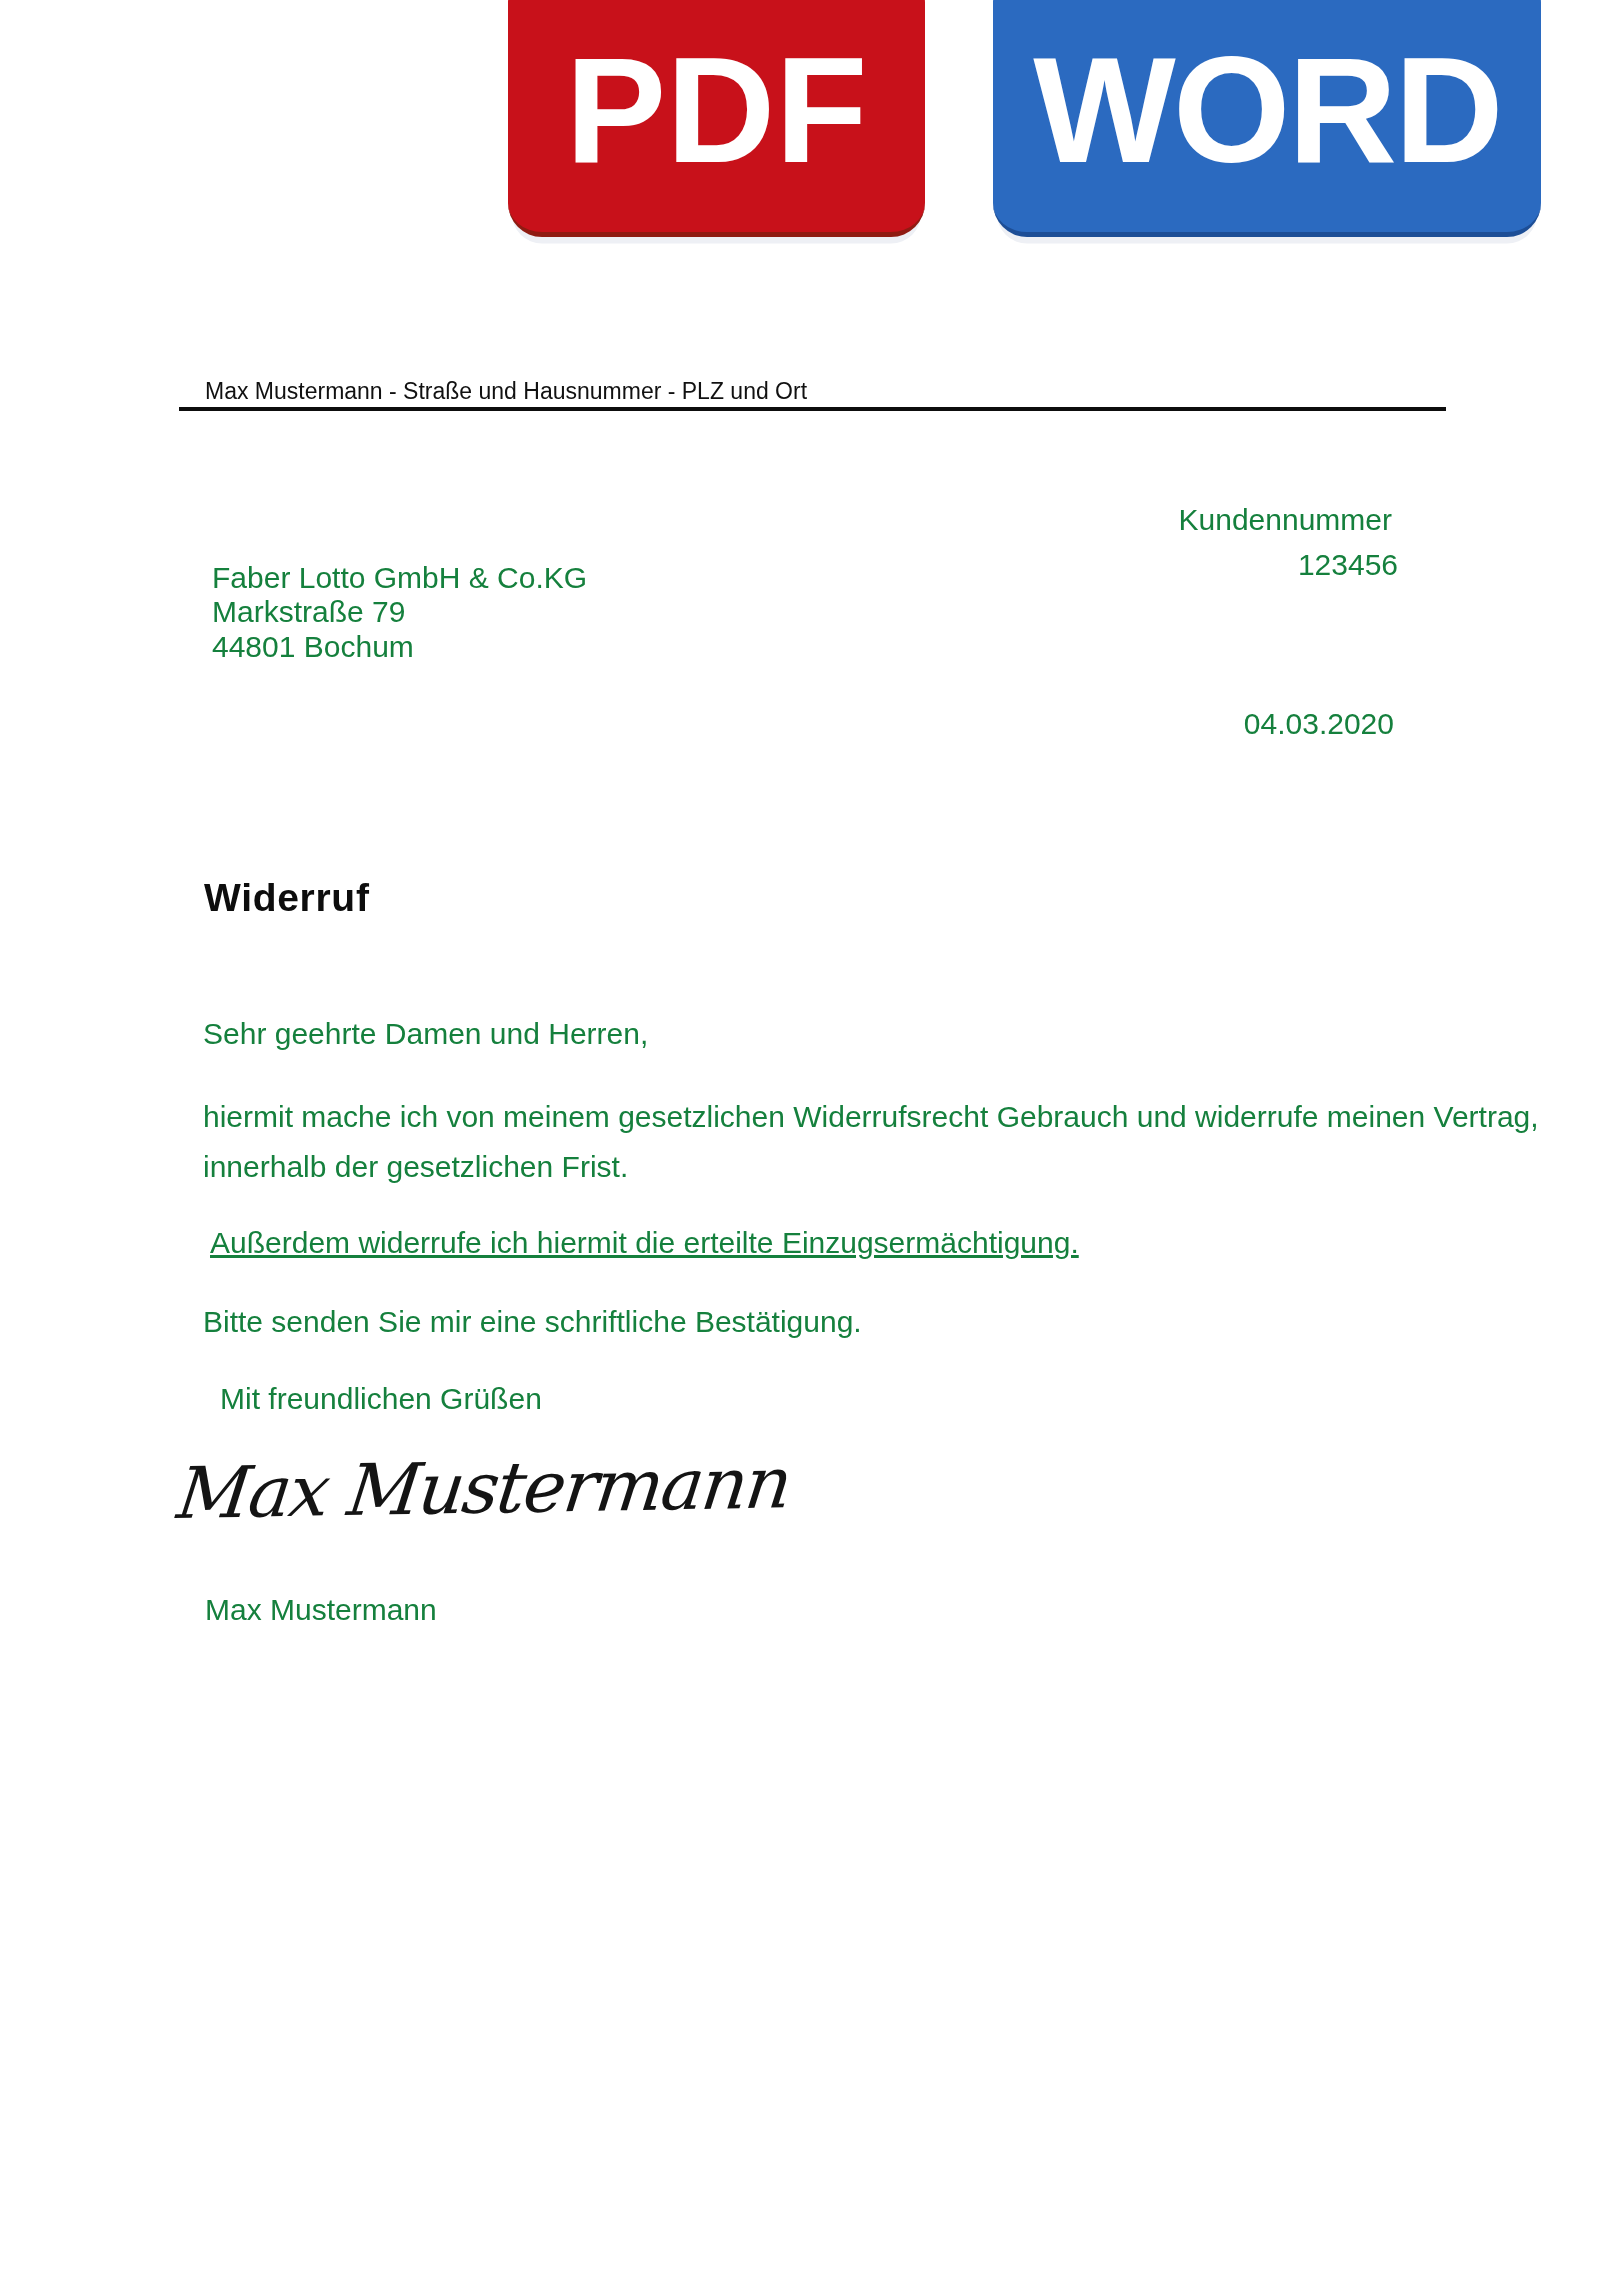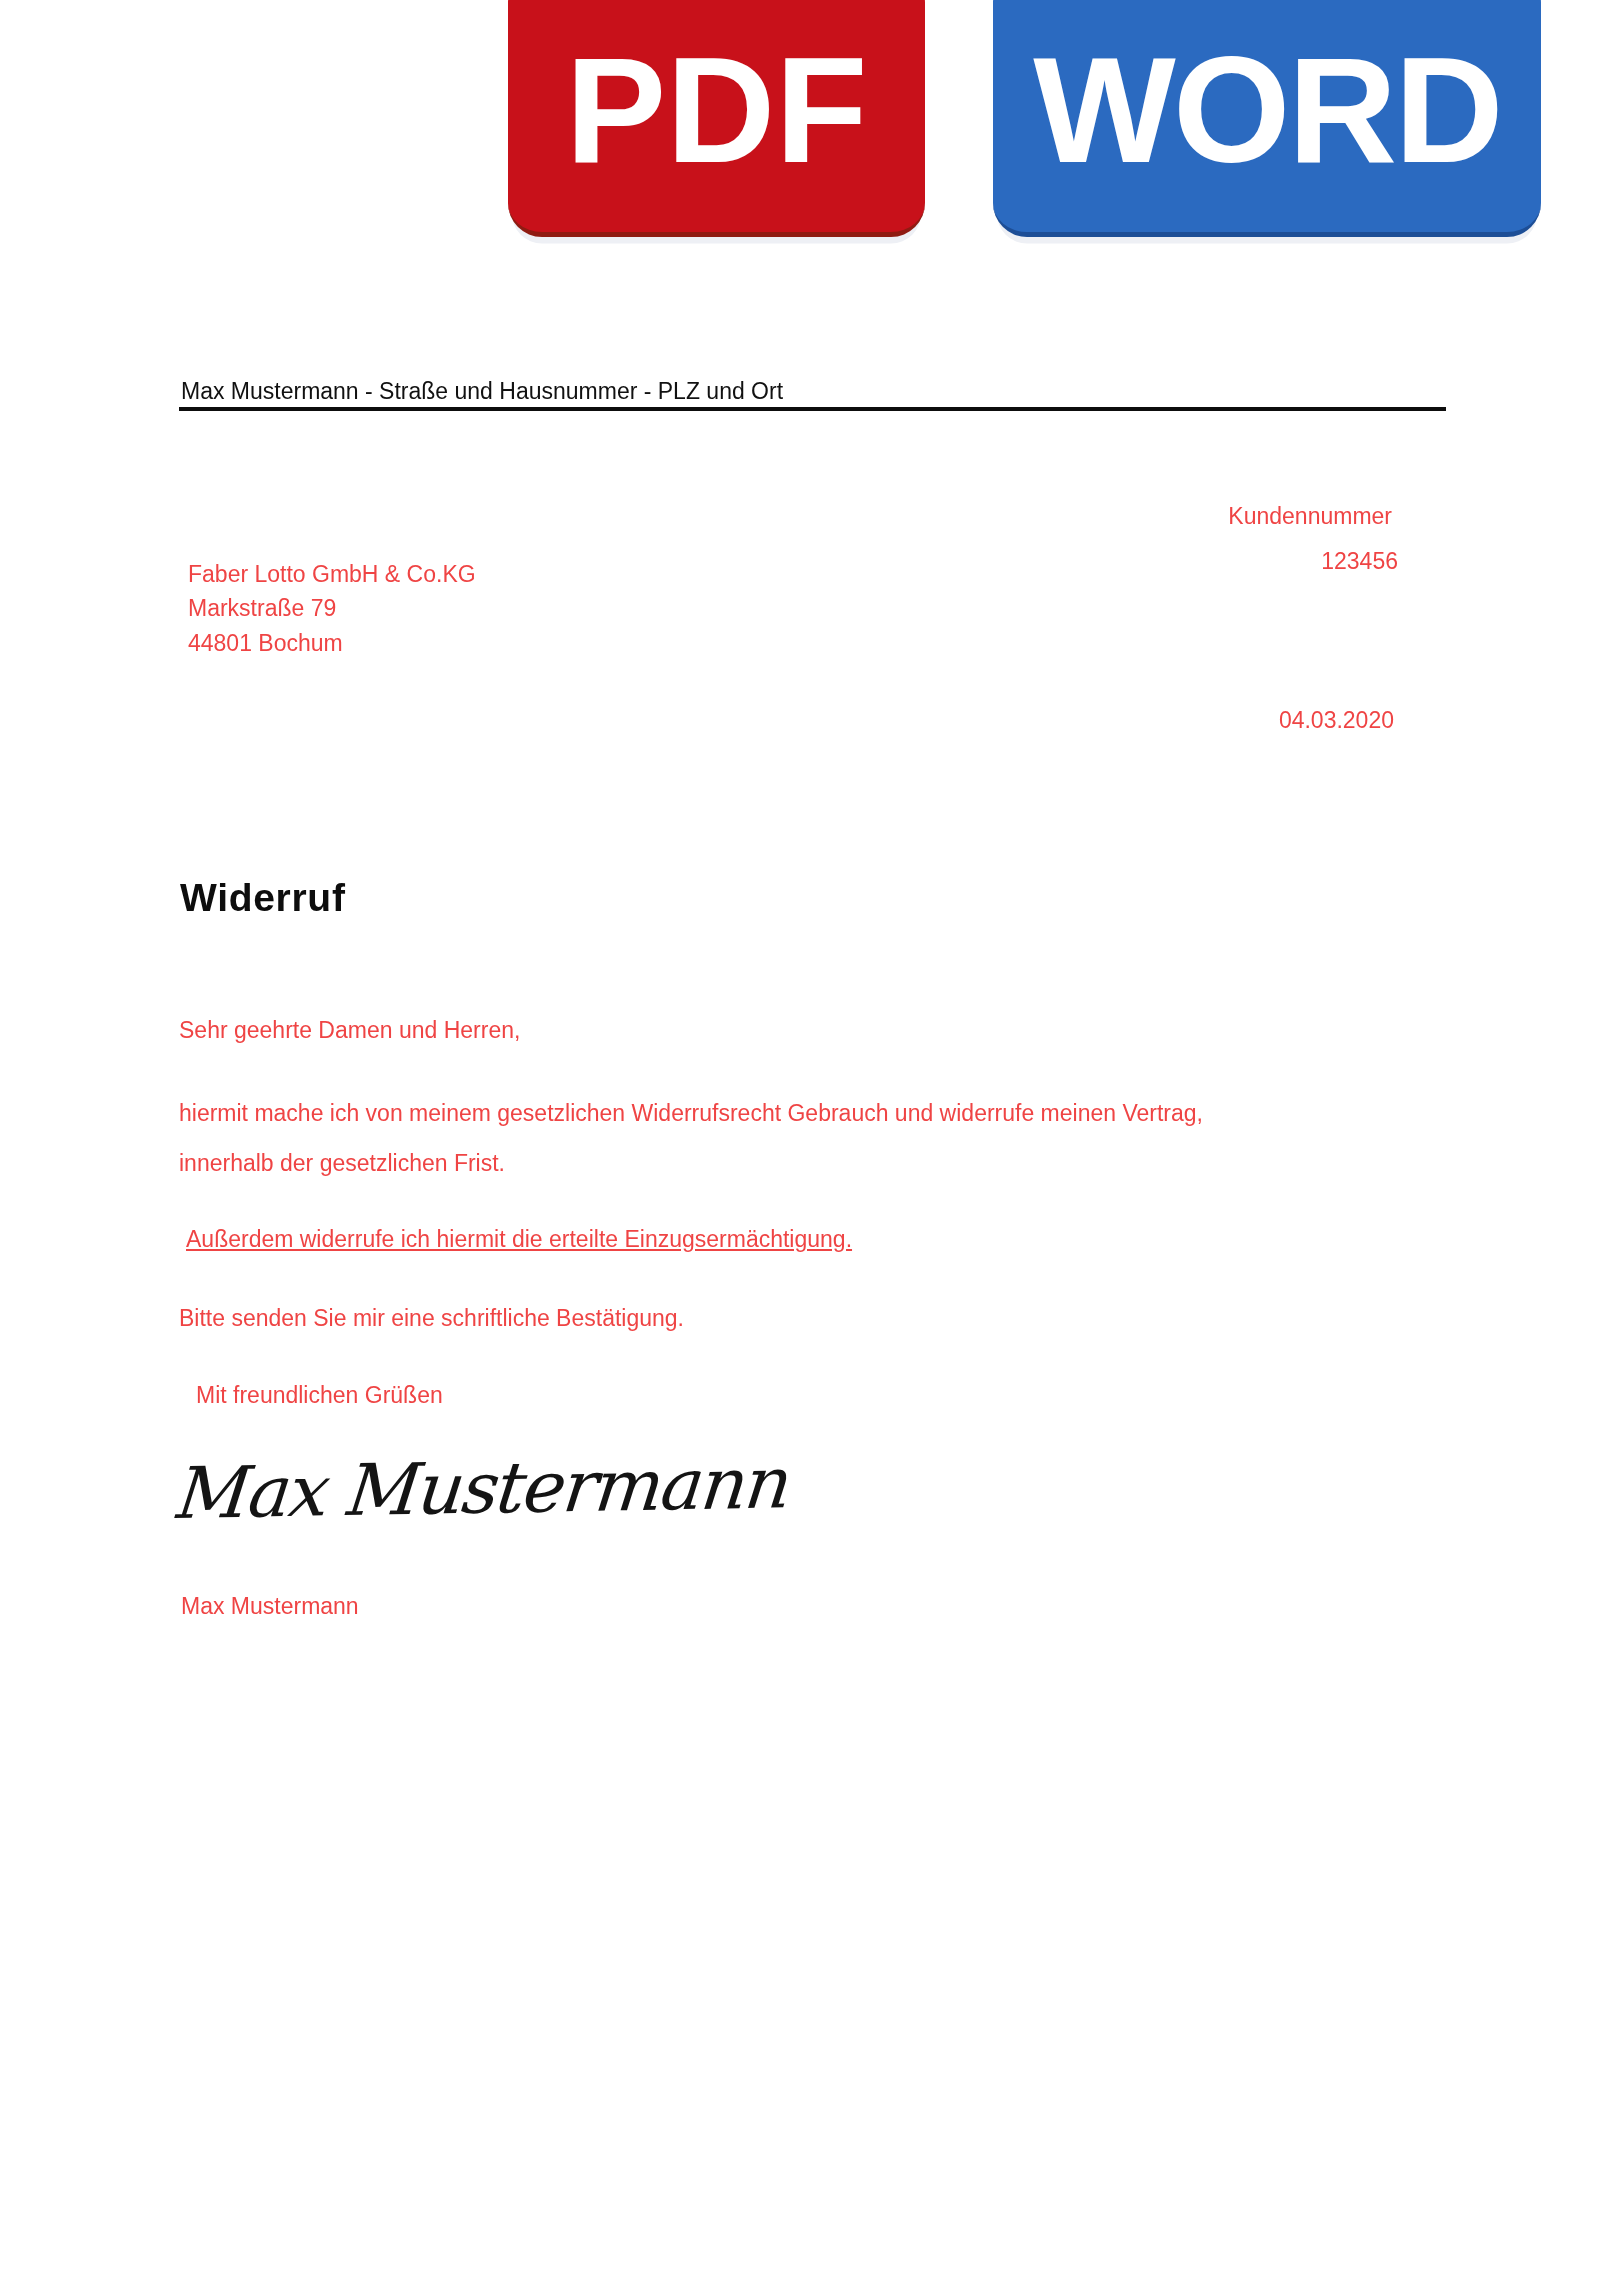--- a/index.html
+++ b/index.html
@@ -47,23 +47,24 @@
     background: #2b6ac0;
     border-bottom: 5.2px solid #1d4e96;
     letter-spacing: -2.6px;
   }
 
   
   .t {
     position: absolute;
     white-space: nowrap;
     line-height: 1;
+    margin-left: 24px;
   }
   .small  { font-size: 23px; color: #111111; }
-  .body-t { font-size: 23px; color: #ef4444; }
+  .body-t { font-size: 30px; color: #15803d; }
   .right-t { text-align: right; }
 
   .addr-rule {
     position: absolute;
     left: 179px;
     top: 407px;
     width: 1267px;
     height: 3.9px;
     background: #0d0d0d;
   }

